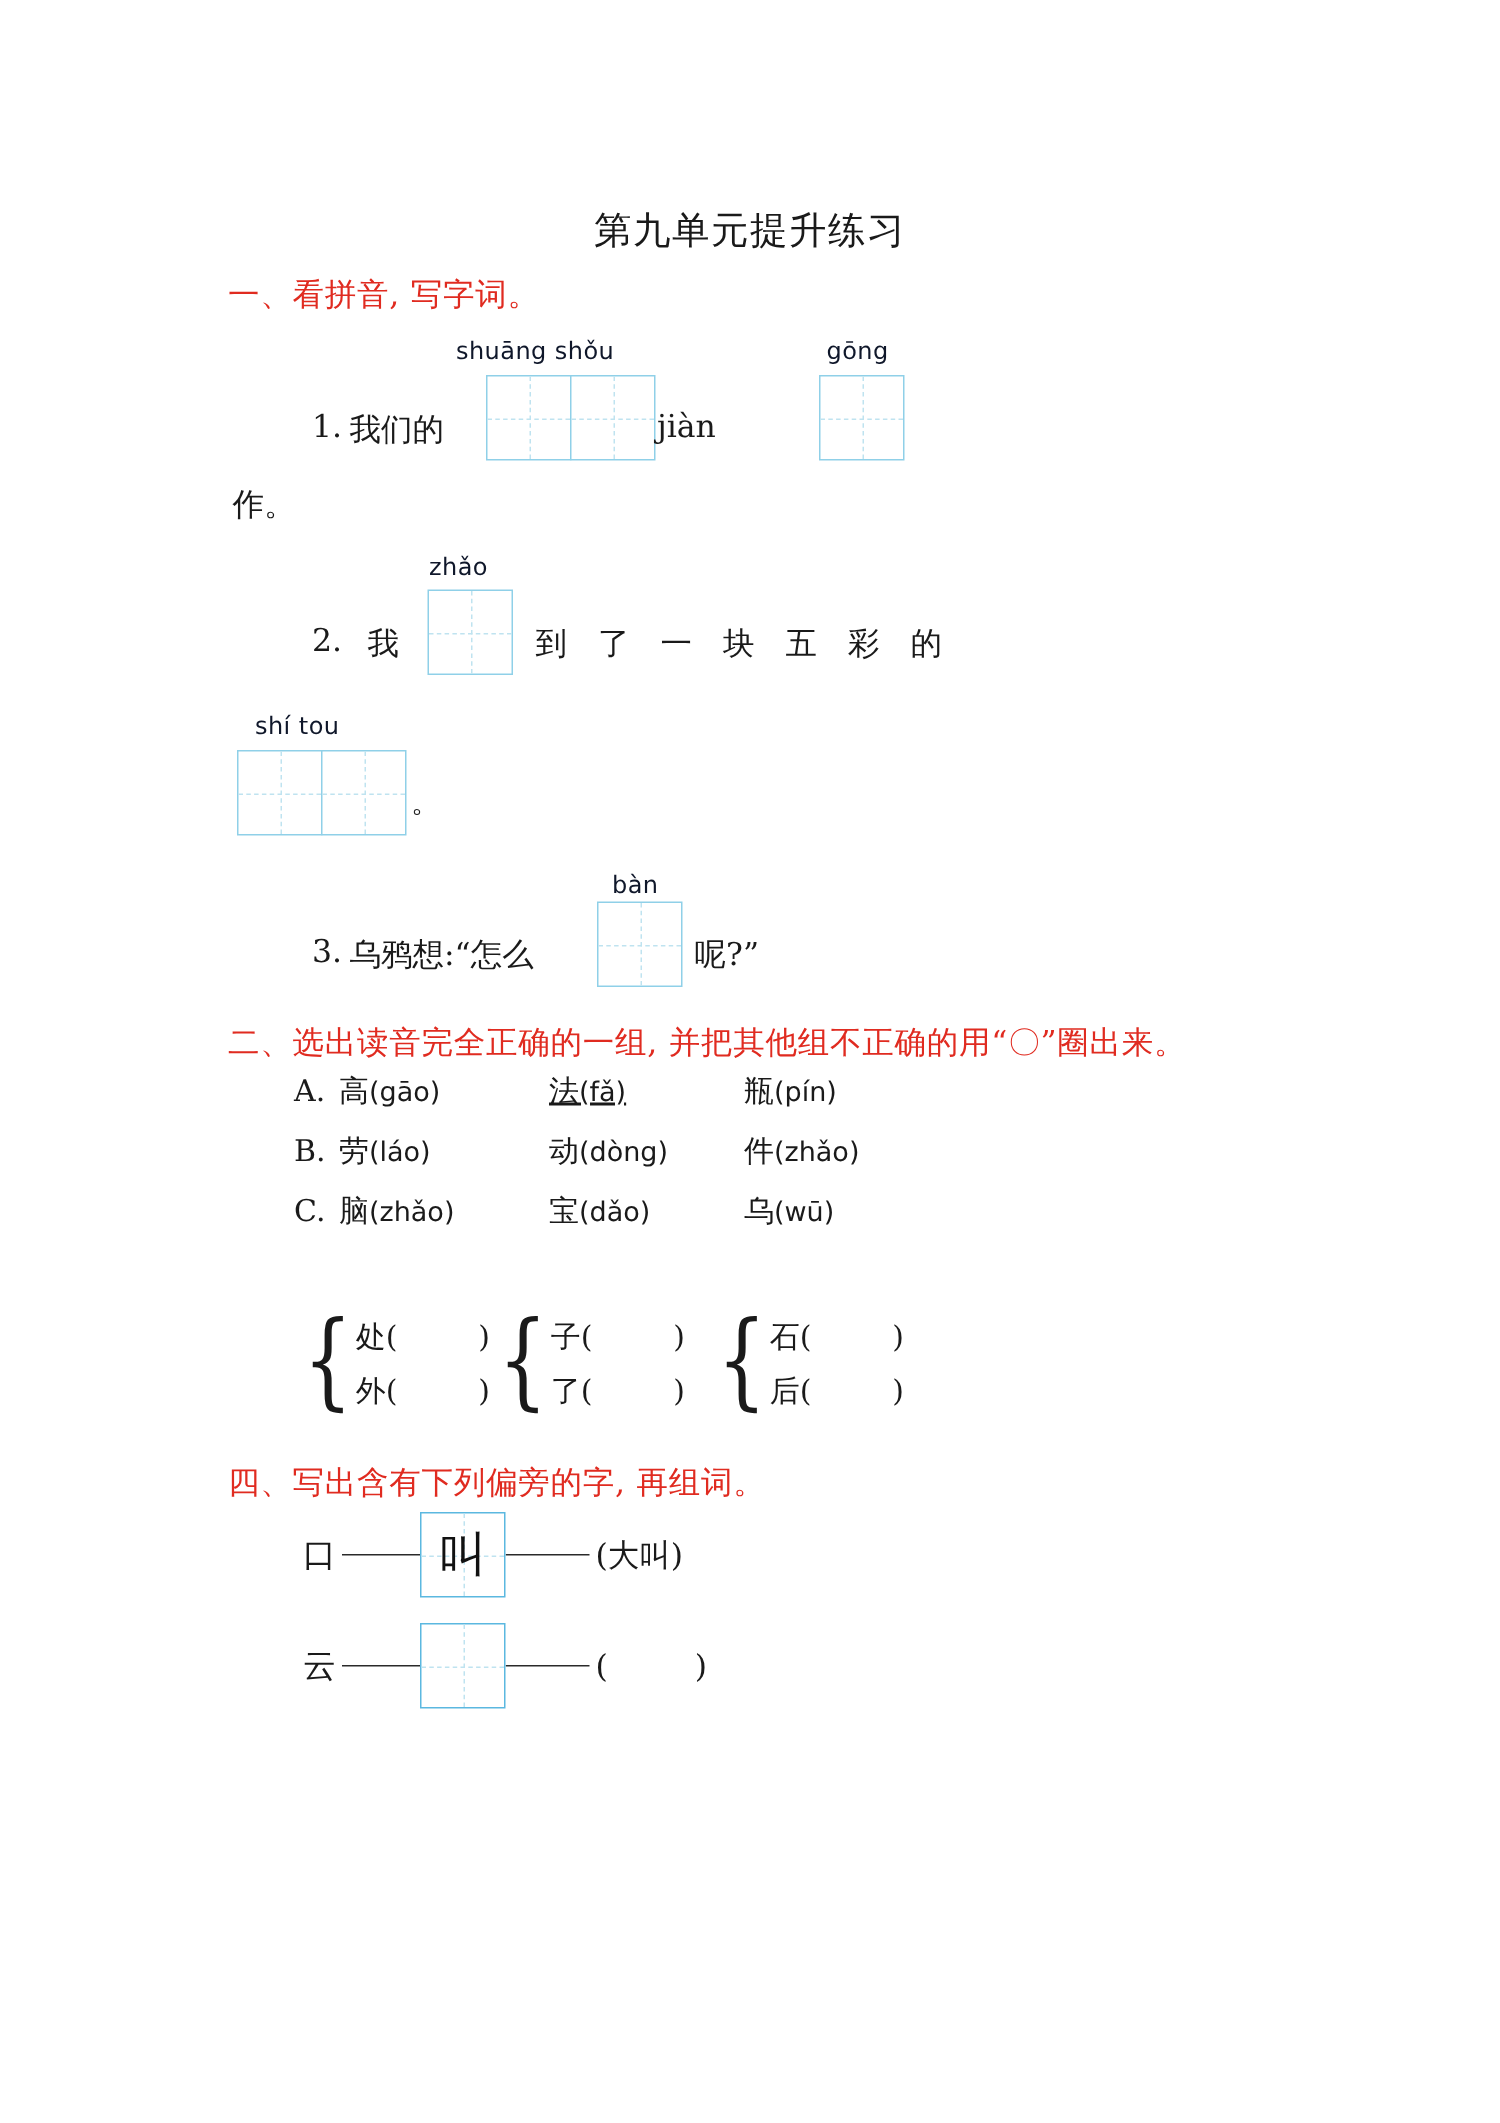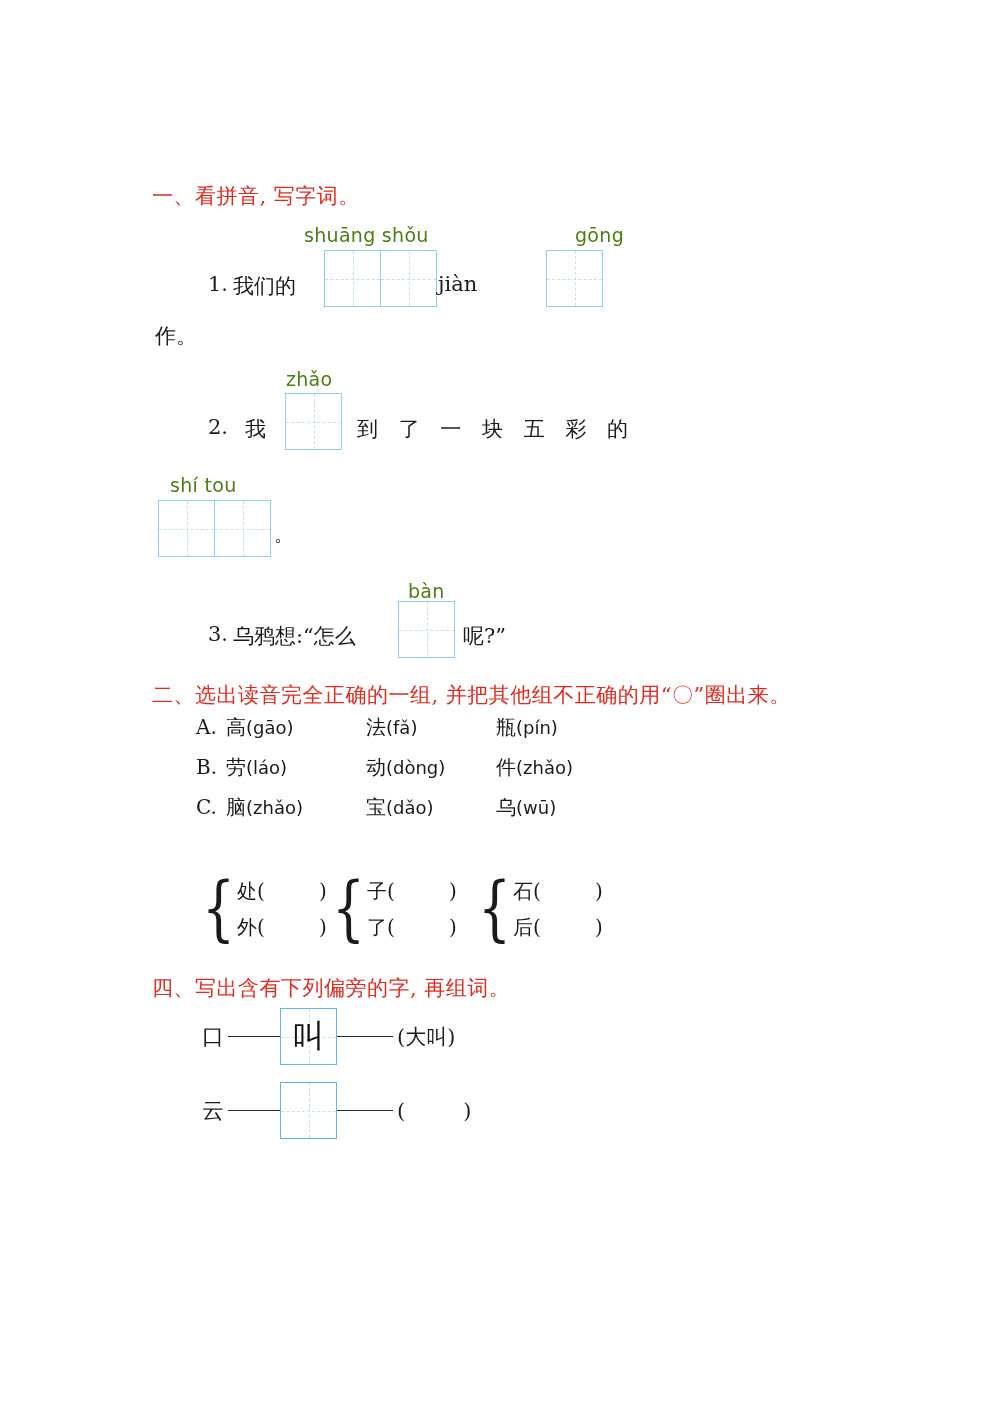--- a/index.html
+++ b/index.html
@@ -52,22 +52,22 @@
     color: #1a1a1a;
   }
   .txt.han-sp { letter-spacing: 7px; }
   .txt.small { font-size: 19px; }
 
   
   .pinyin {
     position: absolute;
     white-space: nowrap;
     font-family: "DejaVu Sans", "Liberation Sans", sans-serif;
-    font-size: 19px;
-    color: #4d7c0f;
+    font-size: 16px;
+    color: #0f172a;
     letter-spacing: 0.3px;
   }
 
   
   .grid-row {
     position: absolute;
     display: flex;
   }
   .cell {
     position: relative;
@@ -180,25 +180,26 @@
     margin-left: 4px;
     white-space: nowrap;
   }
   .rad-answer .gap { display: inline-block; width: 58px; }
 </style>
 </head>
 <body>
 
 <div class="page">
 
+  <div class="doc-title">第九单元提升练习</div>
 
   <div class="sec-head" style="top:182px;">一、看拼音, 写字词。</div>
 
   <div class="pinyin" style="left:304px; top:224px;">shuāng shǒu</div>
-  <div class="pinyin" style="left:575px; top:224px;">gōng</div>
+  <div class="pinyin" style="left:551px; top:224px;">gōng</div>
 
   <div class="txt" style="left:208px; top:272px;">1.</div>
   <div class="txt" style="left:233px; top:272px;">我们的</div>
 
   <div class="grid-row" style="left:324px; top:250px;">
     <div class="cell"></div>
     <div class="cell"></div>
   </div>
 
   <div class="txt" style="left:438px; top:272px;">jiàn</div>
@@ -240,21 +241,21 @@
 
   <div class="txt" style="left:463px; top:622px;">呢?”</div>
 
   <div class="sec-head" style="top:681px;">二、选出读音完全正确的一组, 并把其他组不正确的用“〇”圈出来。</div>
 
   <div class="opt-row" style="top:714px;">
     <span class="opt-label">A.</span>
     <span class="opt-item" style="width:140px;">
       <span>高</span><span class="py">(gāo)</span>
     </span>
-    <span class="opt-item" style="width:130px;">
+    <span class="opt-item" style="width:130px;text-decoration:underline;">
       <span>法</span><span class="py">(fǎ)</span>
     </span>
     <span class="opt-item">
       <span>瓶</span><span class="py">(pín)</span>
     </span>
   </div>
 
   <div class="opt-row" style="top:754px;">
     <span class="opt-label">B.</span>
     <span class="opt-item" style="width:140px;">

